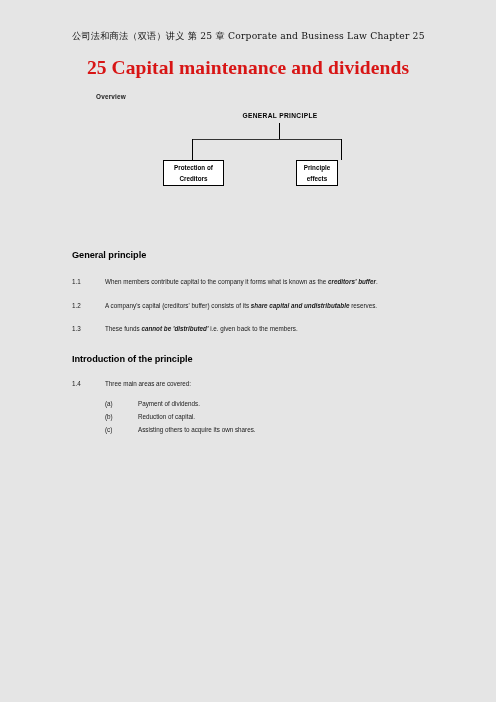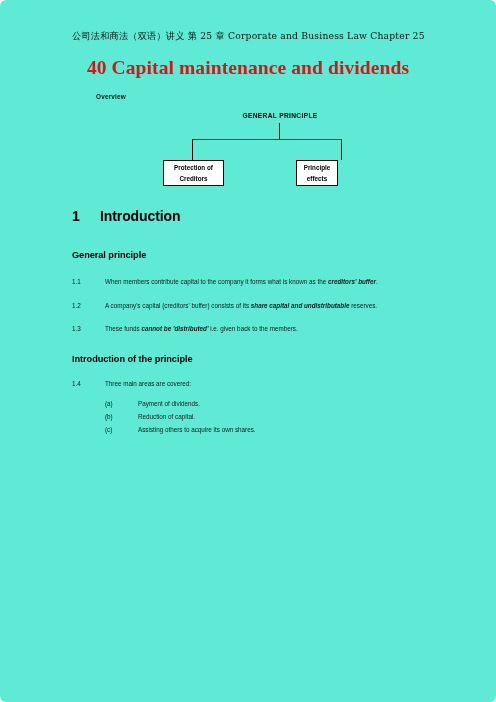--- a/index.html
+++ b/index.html
@@ -14,22 +14,21 @@
     position: relative;
     overflow: hidden;
     font-family: "Liberation Sans", sans-serif;
     color: #000000;
     -webkit-font-smoothing: antialiased;
   }
 
   .page {
     position: absolute;
     inset: 0;
-    background: #5eead4;
-    border-radius: 6px;
+    background: #e5e5e5;
   }
 
   
   .doc-header {
     position: absolute;
     left: 72px;
     top: 30px;
     width: 360px;
     font-family: "DejaVu Serif", serif;
     font-size: 9.2px;
@@ -212,21 +211,21 @@
   }
   b.bi { font-style: italic; font-weight: bold; }
 </style>
 </head>
 <body>
 
 <div class="page">
 
   <div class="doc-header">公司法和商法（双语）讲义 第 25 章 Corporate and Business Law Chapter 25</div>
 
-  <div class="chapter-title">40 Capital maintenance and dividends</div>
+  <div class="chapter-title">25 Capital maintenance and dividends</div>
 
   <div class="overview-label">Overview</div>
 
   <div class="diagram">
     <div class="diagram-root">GENERAL PRINCIPLE</div>
     <div class="stem-vertical"></div>
     <div class="stem-horizontal"></div>
     <div class="drop-left"></div>
     <div class="drop-right"></div>
 
@@ -234,23 +233,20 @@
       <span>Protection of</span>
       <span>Creditors</span>
     </div>
 
     <div class="node-box node-right">
       <span>Principle</span>
       <span>effects</span>
     </div>
   </div>
 
-  <div class="section-heading">
-    <span class="num">1</span><span>Introduction</span>
-  </div>
 
   <div class="sub-heading sub-heading-1">General principle</div>
 
   <div class="para para-11">
     <span class="pnum">1.1</span>
     <span class="ptext"><span>When members contribute capital to the company it forms what is known as the </span><b class="bi">creditors' buffer</b><span>.</span></span>
   </div>
 
   <div class="para para-12">
     <span class="pnum">1.2</span>

